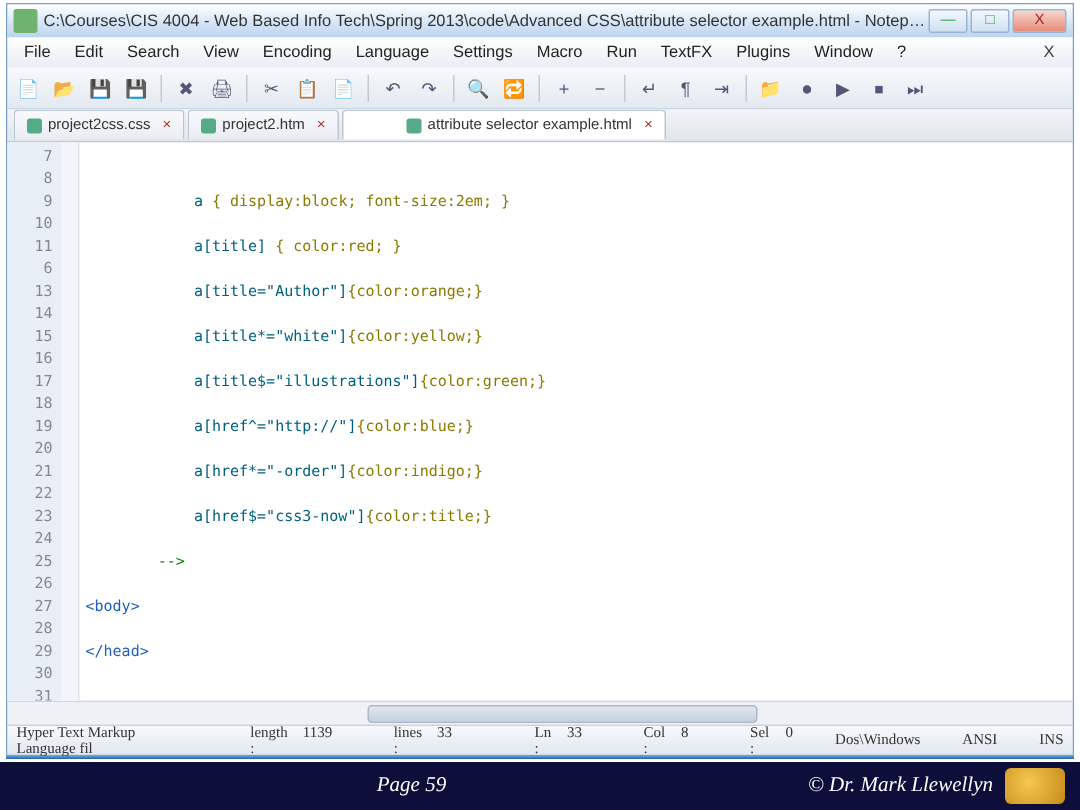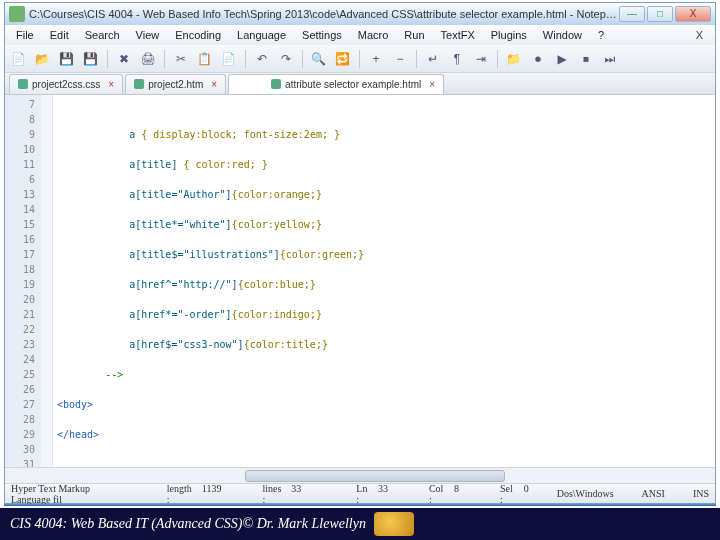--- a/index.html
+++ b/index.html
@@ -11,21 +11,21 @@
 .titlebar .title { flex:1; white-space:nowrap; overflow:hidden; text-overflow:ellipsis; }
 .win-btns { display:flex; gap:2px; }
 .win-btn { width:26px; height:16px; border:1px solid #9ab5d3; border-radius:2px; background:linear-gradient(#f4f8fc,#cfe0f2); font-size:10px; text-align:center; line-height:14px; color:#2a4; }
 .win-btn.close { width:36px; background:linear-gradient(#f7d6ce,#e78a77); color:#a22; }
 .menubar { height:20px; background:linear-gradient(#fefefe,#e8eef5); display:flex; align-items:center; padding:0 4px; gap:2px; font-size:11px; color:#222; }
 .menubar span { padding:2px 7px; cursor:default; }
 .menubar .x { margin-left:auto; padding:2px 8px; color:#444; }
 .toolbar { height:28px; background:linear-gradient(#f7f9fb,#e3e9f0); display:flex; align-items:center; padding:0 4px; gap:4px; border-bottom:1px solid #c9d5e2; }
 .tbtn { width:20px; height:20px; border-radius:2px; display:flex; align-items:center; justify-content:center; font-size:12px; color:#557; }
 .tsep { width:1px; height:18px; background:#c0c9d4; margin:0 2px; }
-.tabbar { height:22px; background:linear-gradient(#f2f4f7,#e1e6ec); display:flex; align-items:center; padding:0 4px; gap:2px; border-bottom:1px solid #bfc9d5; }
+.tabbar { height:22px; background:linear-gradient(#f2f4f7,#e1e6ec); display:flex; align-items:flex-start; padding:0 4px; gap:2px; border-bottom:1px solid #bfc9d5; }
 .tab { height:20px; padding:0 8px; border:1px solid #bcc6d2; border-bottom:none; border-radius:3px 3px 0 0; background:linear-gradient(#f8fafc,#e8ecf1); display:flex; align-items:center; gap:4px; font-size:10px; color:#333; }
 .tab.active { background:#fff;padding-left:42px; }
 .tab .dot { width:10px; height:10px; background:#5a8; border-radius:2px; font-size:8px; }
 .tab .close { color:#a33; margin-left:4px; }
 .editor { flex:1; display:flex; overflow:hidden; background:#fff; position:relative; }
 .gutter { width:36px; background:#e8eef5; color:#888; text-align:right; padding:2px 6px 0 0; font:10px/15px "Consolas",monospace; }
 .code { flex:1; font:10px/15px "Consolas",monospace; padding:2px 0 0 4px; white-space:pre; overflow:hidden; color:#000; }
 .t-tag{color:#1e5fbf;} .t-brace{color:#8a7a00;} .t-sel{color:#006080;} .t-com{color:#0a7a0a;}
 .margin-fold{position:absolute;left:36px;top:0;width:12px;bottom:0;background:#f2f5f9;border-right:1px solid #e0e5eb;}
 .code{margin-left:12px;}
@@ -205,17 +205,17 @@
       <span class="spacer"></span>
       <span>Dos\Windows</span>
       <span class="spacer"></span>
       <span>ANSI</span>
       <span class="spacer"></span>
       <span>INS</span>
     </div>
   </div>
   <div class="sep-line"></div>
   <div class="slide-footer">
-    <span>CIS 4004: Web Based IT (Advanced CSS)</span>
+    <span class="mid">Page 59</span>
     <span>© Dr. Mark Llewellyn</span>
     <div class="logo"></div>
   </div>
 </div>
 
 </body></html>

